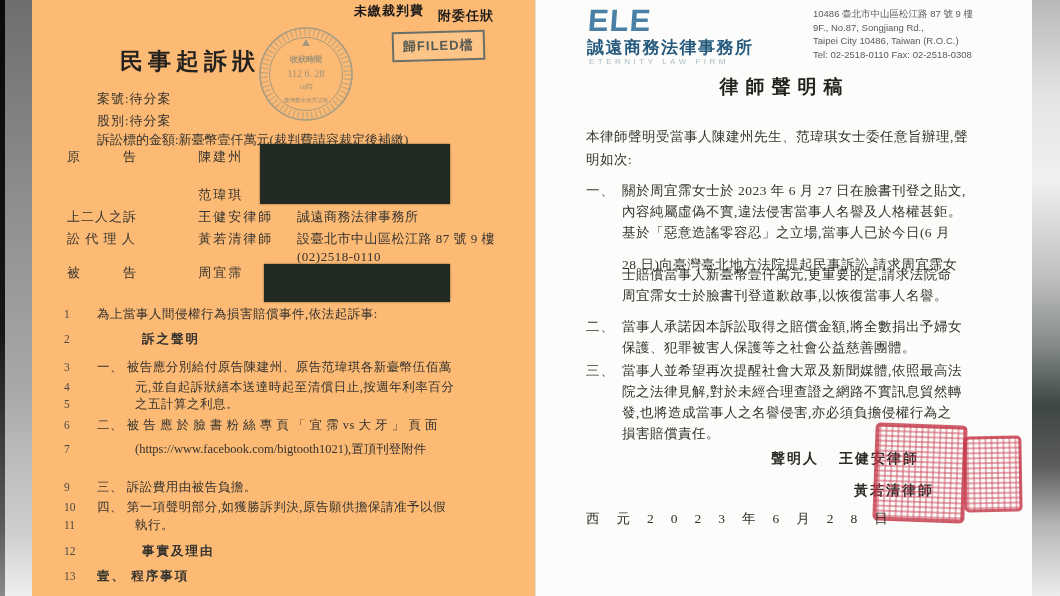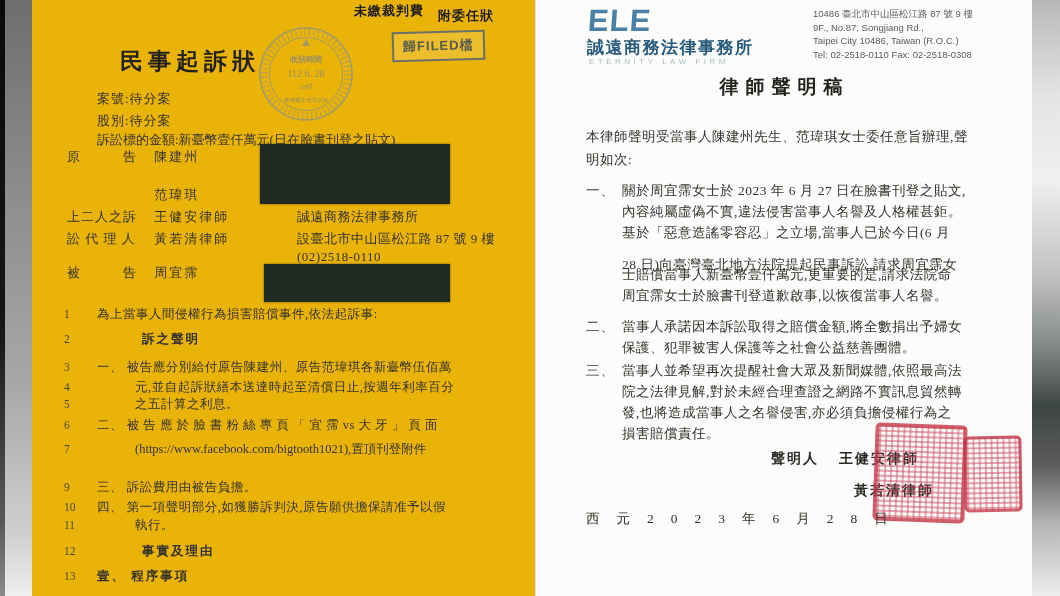--- a/index.html
+++ b/index.html
@@ -7,33 +7,33 @@
        font-family:"Liberation Serif","DejaVu Serif",serif;}
   .abs{position:absolute;}
   
   .edge-black{left:0;top:0;width:5px;height:596px;
     background:linear-gradient(180deg,#0a0a0a 0%,#161616 55%,#5a5a5a 88%,#8a8a8a 100%);}
   .edge-left{left:5px;top:0;width:27px;height:596px;
     background:linear-gradient(180deg,#6e6e6e 0%,#8f8f8f 35%,#a8a8a8 65%,#d0d0d0 90%,#efefef 100%);}
   .edge-right{left:1032px;top:0;width:28px;height:596px;
     background:linear-gradient(180deg,#b8b8b8 0%,#e4e4e4 16%,#f0f0f0 30%,#c2c2c2 46%,#848b86 58%,#3e4641 68%,#5c5c5c 78%,#b5b5b5 88%,#ededed 100%);}
   
-  .paper-left{left:32px;top:0;width:503px;height:596px;background:#eab308;color:#34332f;}
+  .paper-left{left:32px;top:0;width:503px;height:596px;background:#fdba74;color:#34332f;}
   .paper-right{left:535px;top:0;width:497px;height:596px;background:#fcfcfb;color:#33322e;
     border-left:1px solid #e2dfda;box-sizing:border-box;}
   
   .note{font-weight:bold;font-size:13px;color:#1d1c1a;letter-spacing:1px;}
   .filed-stamp{border:2px solid #6b6f66;color:#575b51;font-family:"Liberation Sans",sans-serif;
     font-weight:bold;font-size:13px;padding:4px 9px;letter-spacing:1px;transform:rotate(-1.5deg);
     background:rgba(255,255,255,.15);}
   .doc-title{font-size:23px;font-weight:bold;letter-spacing:5px;color:#23221f;}
   .meta{font-size:13px;letter-spacing:1px;}
   .party-row{font-size:13px;}
   .party-role{display:inline-block;width:84px;letter-spacing:1px;}
-  .party-name{display:inline-block;letter-spacing:2px;}
+  .party-name{display:inline-block;letter-spacing:2px;margin-left:44px;}
   .party-extra{position:absolute;left:230px;top:0;white-space:nowrap;letter-spacing:0.5px;}
   .redact{background:#212b21;box-shadow:0 0 2px rgba(20,30,20,.6);}
   .dl{left:32px;width:468px;font-size:12.5px;white-space:nowrap;}
   .dl .no{display:inline-block;width:33px;font-size:11.5px;color:#4a4944;}
   .dl .tx{letter-spacing:0.5px;}
   .dl .cont{padding-left:38px;}
   .dl .head{padding-left:45px;font-weight:bold;letter-spacing:2px;}
   .dl .head2{font-weight:bold;letter-spacing:2px;}
   
   .rstamp{left:226px;top:26px;width:96px;height:96px;opacity:.8;}
@@ -83,21 +83,21 @@
       <text x="48" y="51" text-anchor="middle" font-size="10" fill="#81877a">112 6. 28</text>
       <text x="48" y="63" text-anchor="middle" font-size="7" fill="#81877a">16時</text>
       <text x="48" y="76" text-anchor="middle" font-size="5.5" fill="#81877a">臺灣臺北地方法院</text>
     </svg>
   </div>
 
   <div class="abs doc-title" style="left:88px;top:46px;">民事起訴狀</div>
 
   <div class="abs meta" style="left:65px;top:90px;text-align:center;">案號:待分案</div>
   <div class="abs meta" style="left:65px;top:112px;">股別:待分案</div>
-  <div class="abs meta" style="left:65px;top:131px;letter-spacing:0;">訴訟標的金額:新臺幣壹仟萬元(日在臉書刊登之貼文)</div>
+  <div class="abs meta" style="left:65px;top:131px;letter-spacing:0;">訴訟標的金額:新臺幣壹仟萬元(裁判費請容裁定後補繳)</div>
 
   <div class="abs party-row" style="left:35px;top:148px;">
     <span class="party-role">原　　　告</span>
     <span class="party-name">陳建州</span>
   </div>
   <div class="abs party-row" style="left:35px;top:186px;">
     <span class="party-role"></span>
     <span class="party-name">范瑋琪</span>
   </div>
   <div class="abs party-row" style="left:35px;top:208px;width:460px;">

